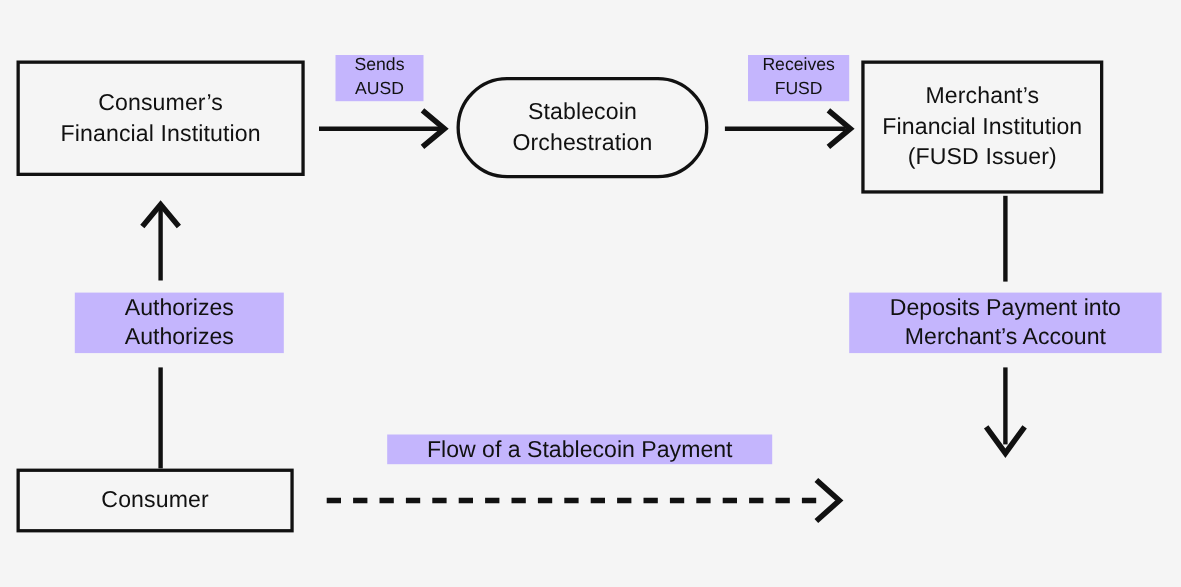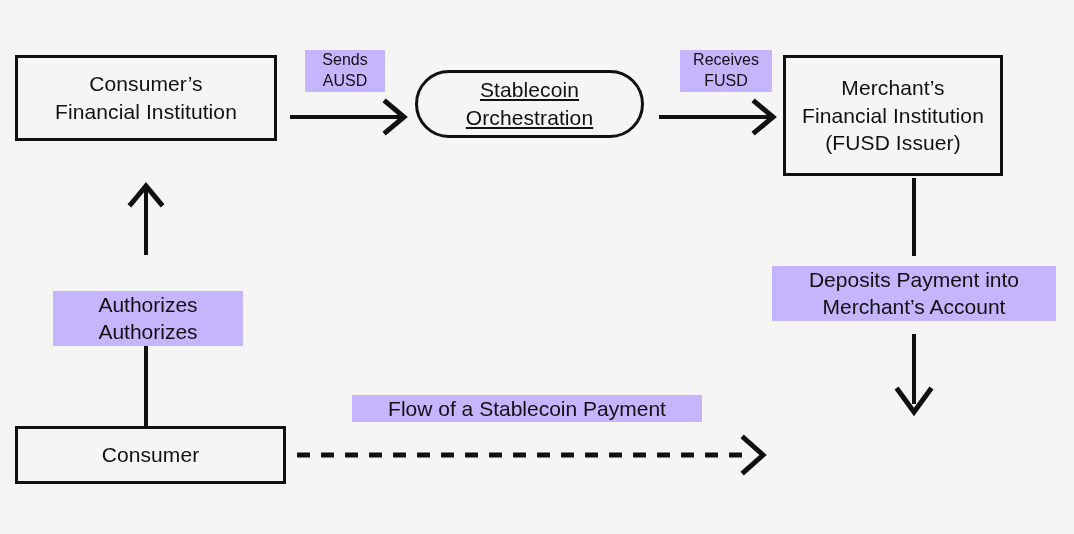--- a/index.html
+++ b/index.html
@@ -79,60 +79,60 @@
       <line x1="914" y1="334" x2="914" y2="404" stroke="#111111" stroke-width="4"></line>
       <polyline points="898,390 914,412 930,390" fill="none" stroke="#111111" stroke-width="5" stroke-linecap="square" stroke-linejoin="miter"></polyline>
     </g>
 
     <g>
       <line x1="297" y1="455" x2="747" y2="455" stroke="#111111" stroke-width="5" stroke-dasharray="13 11" stroke-linecap="butt"></line>
       <polyline points="744,438 763,455 744,472" fill="none" stroke="#111111" stroke-width="5" stroke-linecap="square" stroke-linejoin="miter"></polyline>
     </g>
   </svg>
 
-  <div class="node" style="left:15px; top:55px; width:262px; height:86px;">
+  <div class="node" style="left:15px; top:55px; width:262px; height:105px;">
     <div class="lines">
       <div>Consumer’s</div>
       <div>Financial Institution</div>
     </div>
   </div>
 
-  <div class="node pill" style="left:415px; top:70px; width:229px; height:68px;text-decoration:underline;">
+  <div class="node pill" style="left:415px; top:70px; width:229px; height:92px;">
     <div class="lines">
       <div>Stablecoin</div>
       <div>Orchestration</div>
     </div>
   </div>
 
   <div class="node" style="left:783px; top:55px; width:220px; height:121px;">
     <div class="lines">
       <div>Merchant’s</div>
       <div>Financial Institution</div>
       <div>(FUSD Issuer)</div>
     </div>
   </div>
 
-  <div class="node" style="left:15px; top:426px; width:271px; height:58px;">
+  <div class="node" style="left:15px; top:426px; width:252px; height:58px;">
     <div class="lines">
       <div>Consumer</div>
     </div>
   </div>
 
 
   <div class="edge-label lbl-sm" style="left:305px; top:50px; width:80px;">
     <div>Sends</div>
     <div>AUSD</div>
   </div>
 
   <div class="edge-label lbl-sm" style="left:680px; top:50px; width:92px;">
     <div>Receives</div>
     <div>FUSD</div>
   </div>
 
-  <div class="edge-label lbl-md" style="left:53px; top:266px; width:190px;margin-top:25px;">
+  <div class="edge-label lbl-md" style="left:68px; top:266px; width:190px;">
     <div>Authorizes</div>
     <div>Authorizes</div>
   </div>
 
   <div class="edge-label lbl-md" style="left:772px; top:266px; width:284px;">
     <div>Deposits Payment into</div>
     <div>Merchant’s Account</div>
   </div>
 
   <div class="edge-label lbl-md" style="left:352px; top:395px; width:350px;">

